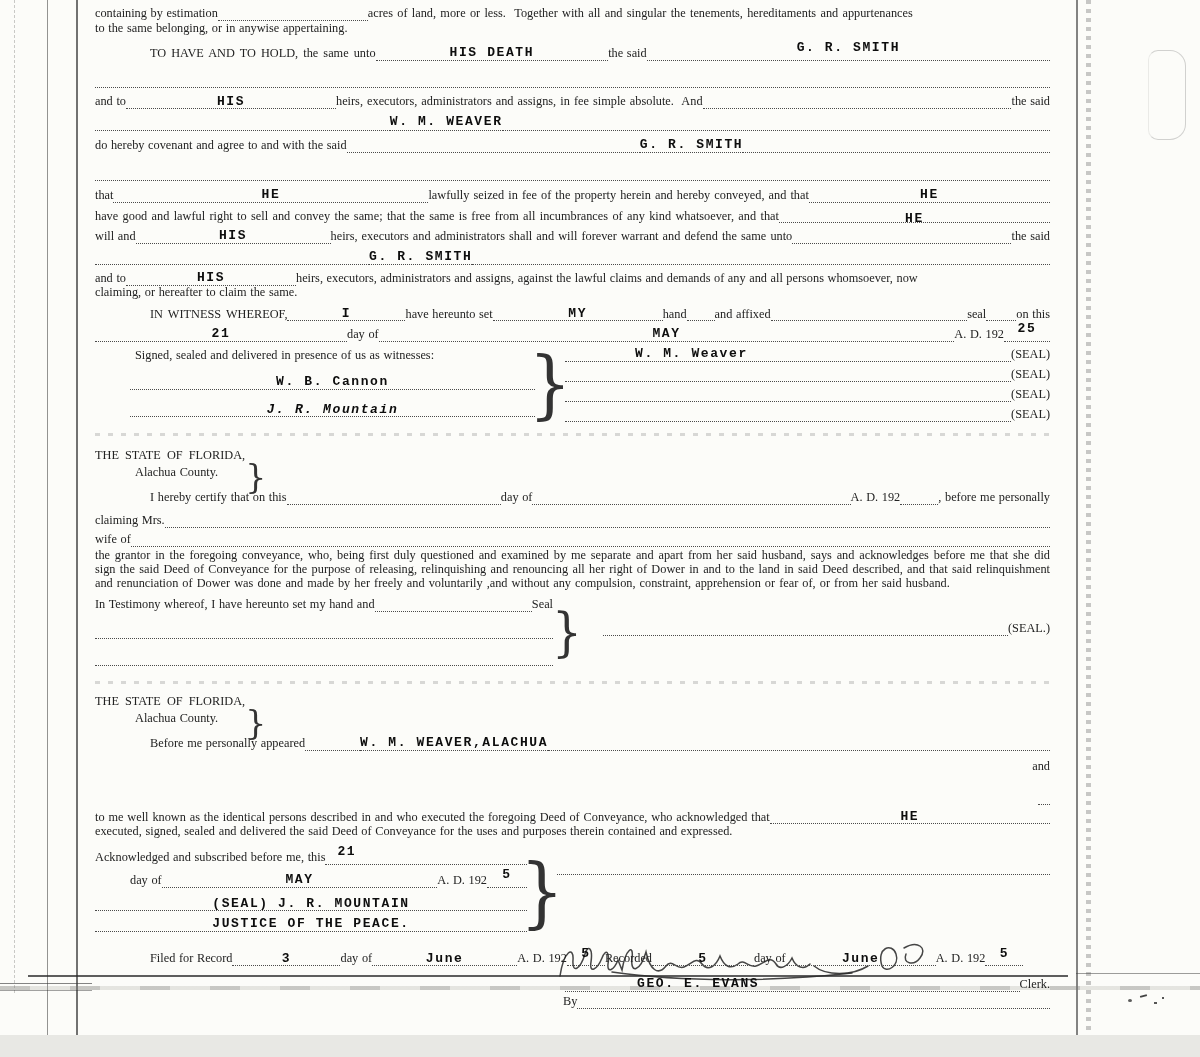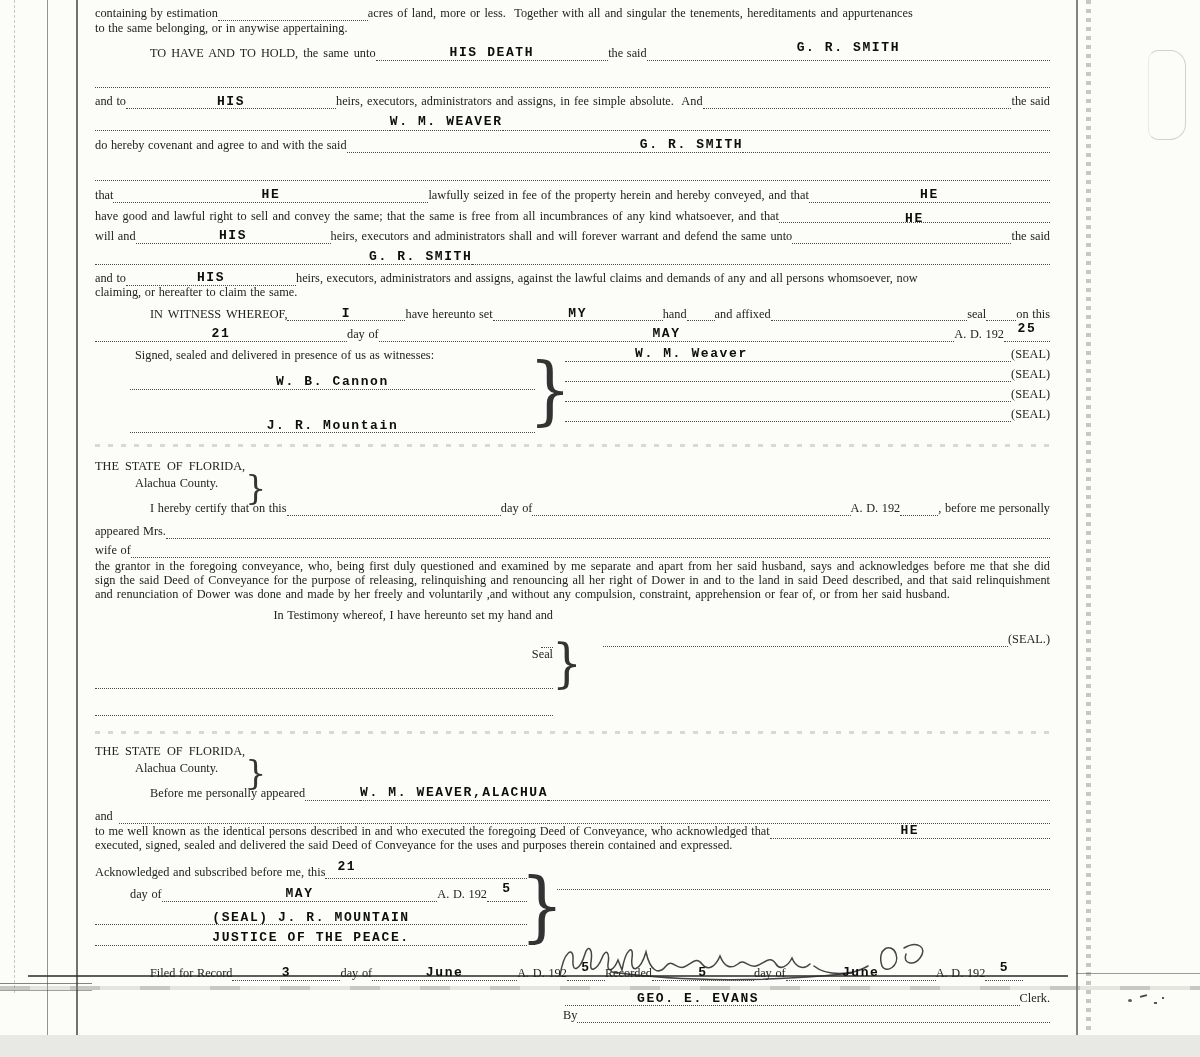--- a/index.html
+++ b/index.html
@@ -178,21 +178,21 @@
         <div class="col-left" style="width: 440px;">
           <div class="line" style="padding-left: 40px; margin-top: 2px;">
             <span class="p">Signed, sealed and delivered in presence of us as witnesses:</span>
           </div>
           <div class="line" style="margin-top: 12px;">
             <span class="gap" style="flex: 0 0 35px;"></span>
             <span class="fill" style="flex: 1 1 24px;">
               <span class="tw">W. B. Cannon</span>
             </span>
           </div>
-          <div class="line" style="margin-top: 29px;">
+          <div class="line" style="margin-top: 13px; font-style: italic;">
             <span class="gap" style="flex: 0 0 35px;"></span>
             <span class="fill" style="flex: 1 1 24px;">
               <span class="tw">J. R. Mountain</span>
             </span>
           </div>
         </div>
         <div class="col-brace" style="width: 30px;">
           <span class="brace" style="font-size: 67px;">}</span>
         </div>
         <div class="col-right">
@@ -227,31 +227,31 @@
       <div class="line" style="padding-left: 55px; margin-top: 11px;">
         <span class="p">I hereby certify that on this</span>
         <span class="fill" style="flex: 2.2 1 24px;"></span>
         <span class="p">day of</span>
         <span class="fill" style="flex: 3.4 1 24px;"></span>
         <span class="p">A. D. 192</span>
         <span class="fill" style="flex: 0 1 38px;"></span>
         <span class="p">, before me personally</span>
       </div>
       <div class="line" style="margin-top: 9px;">
-        <span class="p">appeared Mrs.</span>
+        <span class="p">claiming Mrs.</span>
         <span class="fill" style="flex: 1 1 24px;"></span>
       </div>
       <div class="line" style="margin-top: 5px;">
         <span class="p">wife of</span>
         <span class="fill" style="flex: 1 1 24px;"></span>
       </div>
       <div class="para" style="margin-top: 1px;">the grantor in the foregoing conveyance, who, being first duly questioned and examined by me separate and apart from her said husband, says and acknowledges before me that she did sign the said Deed of Conveyance for the purpose of releasing, relinquishing and renouncing all her right of Dower in and to the land in said Deed described, and that said relinquishment and renunciation of Dower was done and made by her freely and voluntarily ,and without any compulsion, constraint, apprehension or fear of, or from her said husband.</div>
       <div class="cols" style="margin-top: 8px;">
         <div class="col-left" style="width: 458px;">
-          <div class="line" style="margin-top: 0px; flex-direction: column;">
+          <div class="line" style="margin-top: 0px;">
             <span class="p">In Testimony whereof, I have hereunto set my hand and</span>
             <span class="fill" style="flex: 1 1 24px;"></span>
             <span class="p">Seal</span>
           </div>
           <div class="line" style="margin-top: 13px;">
             <span class="fill" style="flex: 1 1 24px;"></span>
           </div>
           <div class="line" style="margin-top: 13px;">
             <span class="fill" style="flex: 1 1 24px;"></span>
           </div>
@@ -274,26 +274,26 @@
       </div>
       <div class="line" style="padding-left: 40px; margin-top: 3px;">
         <span class="p">Alachua County.</span>
       </div>
       <div class="line" style="padding-left: 55px; margin-top: 10px;">
         <span class="p">Before me personally appeared</span>
         <span class="fill" style="flex: 0 1 55px;"></span>
         <span class="tw on-line">W. M. WEAVER,ALACHUA</span>
         <span class="fill" style="flex: 1 1 24px;"></span>
       </div>
-      <div class="line" style="margin-top: 9px;">
+      <div class="line" style="margin-top: 9px; flex-direction: column;">
         <span class="p">and</span>
         <span class="gap" style="flex: 0 0 6px;"></span>
         <span class="fill" style="flex: 1 1 24px;"></span>
       </div>
-      <div class="line" style="">
+      <div class="line" style="margin-top: 5px;">
         <span class="p" style="word-spacing: 0.8px;">to me well known as the identical persons described in and who executed the foregoing Deed of Conveyance, who acknowledged that</span>
         <span class="fill" style="flex: 1 1 24px;">
           <span class="tw">HE</span>
         </span>
       </div>
       <div class="line" style="margin-top: 0px;">
         <span class="p">executed, signed, sealed and delivered the said Deed of Conveyance for the uses and purposes therein contained and expressed.</span>
       </div>
       <div class="cols" style="margin-top: 12px;">
         <div class="col-left" style="width: 432px;">

